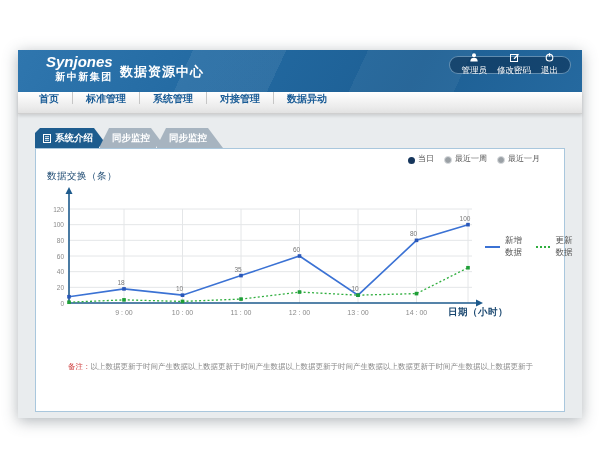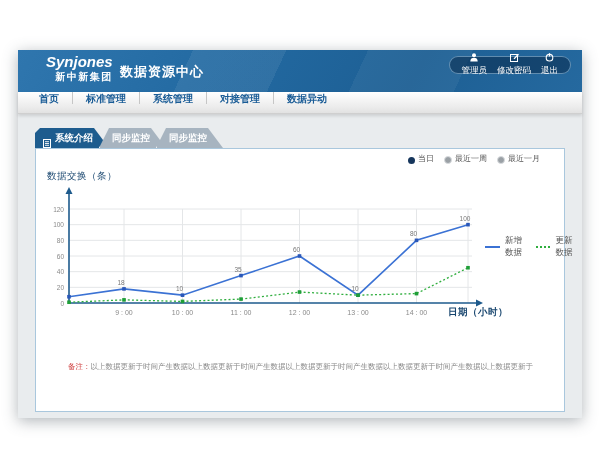--- a/index.html
+++ b/index.html
@@ -15,21 +15,21 @@
   #userpill { position:absolute; right:11px; top:6px; height:18px; display:flex; align-items:center; gap:0; padding:0 7px; background:rgba(9,42,74,0.55); border:1px solid rgba(160,200,230,0.55); border-radius:9px; }
   .pill-item { display:flex; align-items:center; gap:3px; color:#fff; font-size:8.5px; padding:0 5px; cursor:pointer; white-space:nowrap;flex-direction:column; }
   .pill-item svg { display:block; }
   
   #nav { height:22px; background:linear-gradient(#ffffff,#ececec 70%,#e2e2e2); border-bottom:1px solid #cfcfcf; display:flex; align-items:flex-start; box-shadow:0 2px 3px rgba(0,0,0,0.12); position:relative; z-index:2; padding-left:8px; }
   .nav-item { color:#1a5c96; font-weight:bold; font-size:10px; padding:0 13px; cursor:pointer; }
   .nav-sep { width:1px; height:12px; background:#c6c6c6; }
   
   #tabs { position:absolute; left:17px; top:78px; height:20px; display:flex; z-index:3; }
   .tab { height:20px; line-height:20px; color:#fff; font-size:9.5px; font-weight:bold; text-align:center; cursor:pointer; }
-  .tab.active { background:#1d5c8e; padding:0 16px 0 8px; clip-path:polygon(0 100%, 0 5px, 5px 0, calc(100% - 15px) 0, 100% 100%); display:flex; align-items:flex-end; gap:4px; }
+  .tab.active { background:#1d5c8e; padding:0 16px 0 8px; clip-path:polygon(0 100%, 0 5px, 5px 0, calc(100% - 15px) 0, 100% 100%); display:flex; align-items:center; gap:4px; }
   .tab.gray { background:#a7b4c0; padding:0 16px 14px 12px; clip-path:polygon(0 100%, 10px 0, calc(100% - 15px) 0, 100% 100%); margin-left:-10px; border-left:1px solid #fff; }
   
   #cbox { position:absolute; left:17px; top:98px; width:530px; height:264px; background:#fff; border:1px solid #a9c7dd; }
   #radios { position:absolute; top:4px; right:24px; display:flex; gap:10px; align-items:center; }
   .radio { display:flex; align-items:flex-end; gap:3px; font-size:8px; color:#555; cursor:pointer; }
   .rdot { width:7px; height:7px; border-radius:50%; }
   .rdot.sel { background:#16365c; }
   .rdot.unsel { background:#9aa0a5; border:1.5px solid #d8dbde; width:8px; height:8px; }
   #ylab { position:absolute; left:11px; top:21px; color:#17456e; font-weight:normal; font-size:9.5px; letter-spacing:0.5px; }
   #xlab { position:absolute; left:412px; top:157px; color:#17456e; font-weight:bold; font-size:9.5px; letter-spacing:0.5px; }

